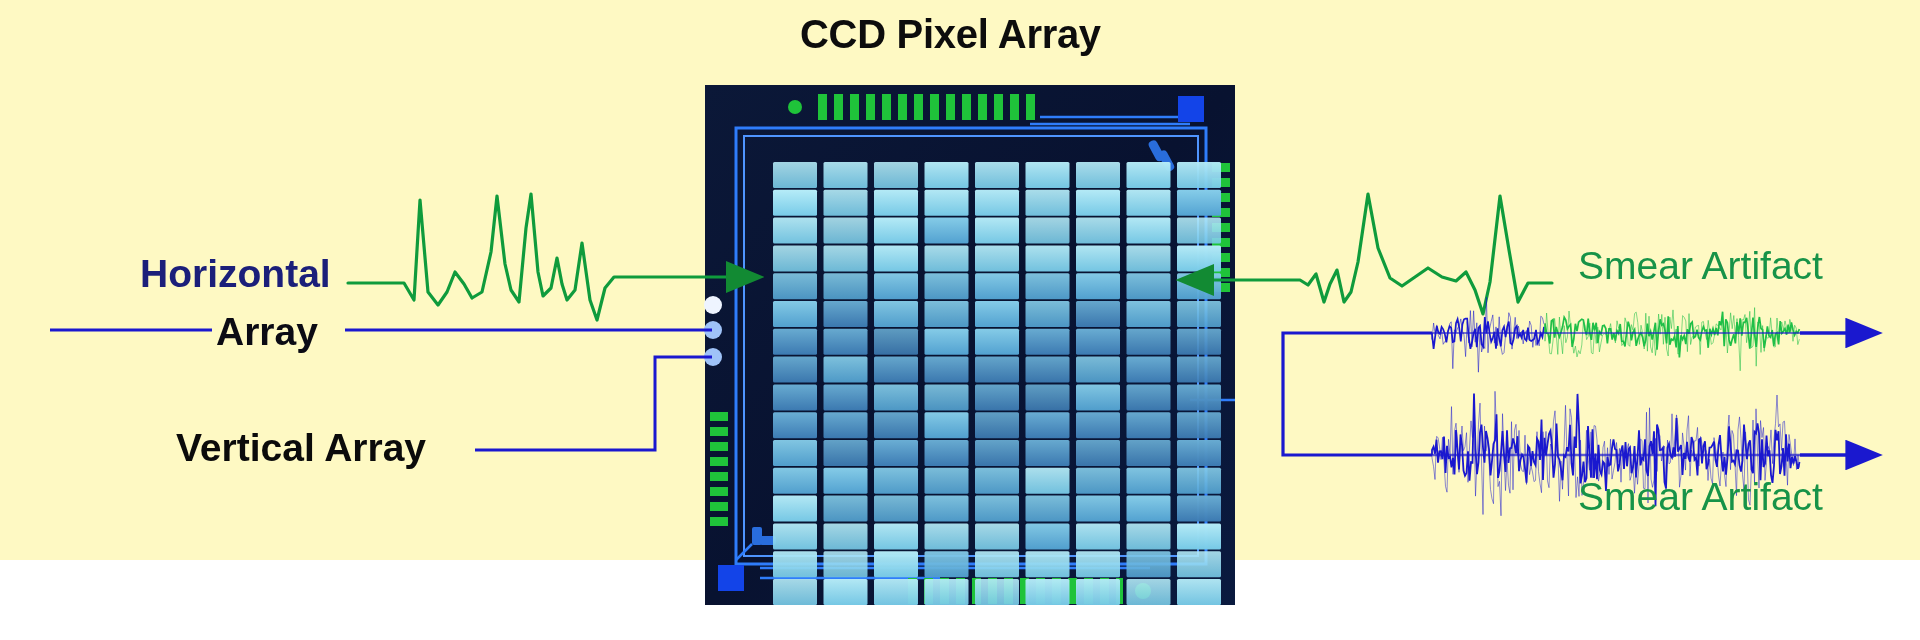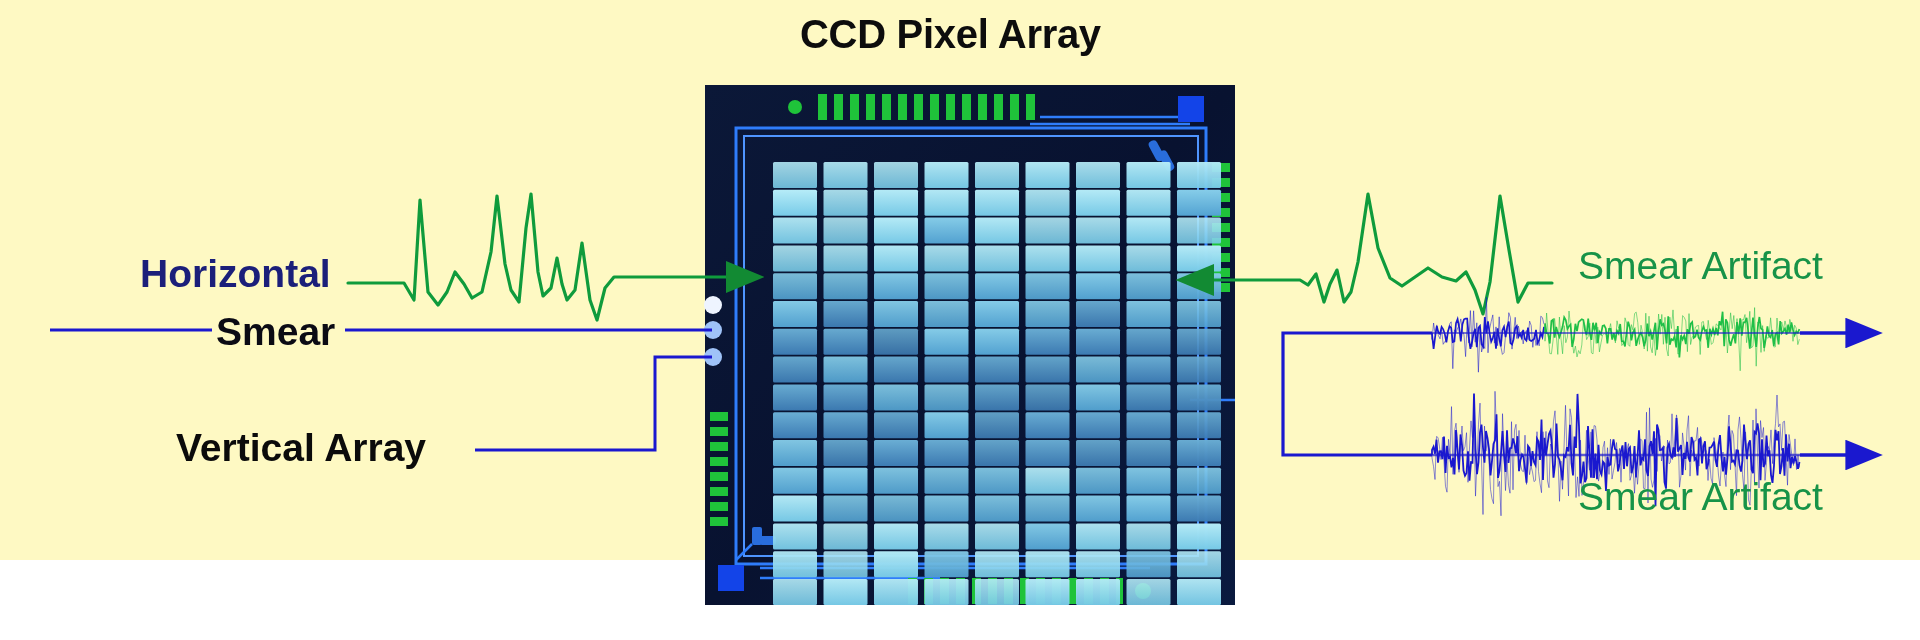--- a/index.html
+++ b/index.html
@@ -372,21 +372,21 @@
       </g>
 
     <path d="M1800,333 H1876" stroke="#1a18cf" stroke-width="3.4" fill="none" marker-end="url(#blueArrow)"></path>
     <path d="M1800,455 H1876" stroke="#1a18cf" stroke-width="3.4" fill="none" marker-end="url(#blueArrow)"></path>
   </svg>
 
   <div class="lbl" id="title-text">CCD Pixel Array</div>
 
   <div class="lbl" id="label-horizontal">Horizontal</div>
 
-  <div class="lbl" id="label-clock">Smear</div>
+  <div class="lbl" id="label-clock">Array</div>
 
   <div class="lbl" id="label-vertical-clock">Vertical Array</div>
 
   <div class="lbl" id="label-smear-top">Smear Artifact</div>
 
   <div class="lbl" id="label-smear-bottom">Smear Artifact</div>
 
 </div>
 
 </body></html>

